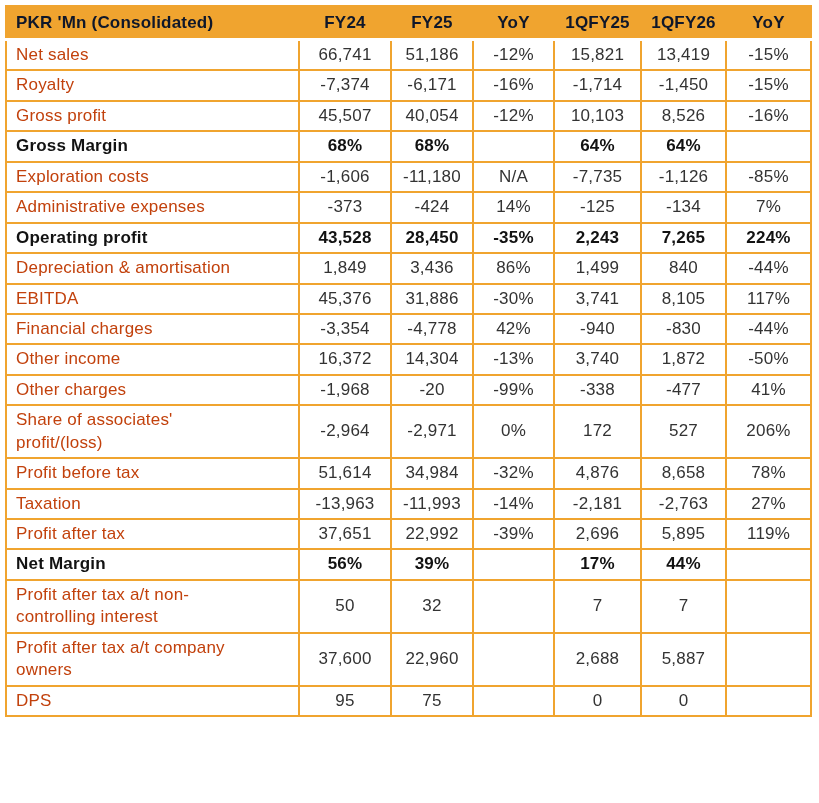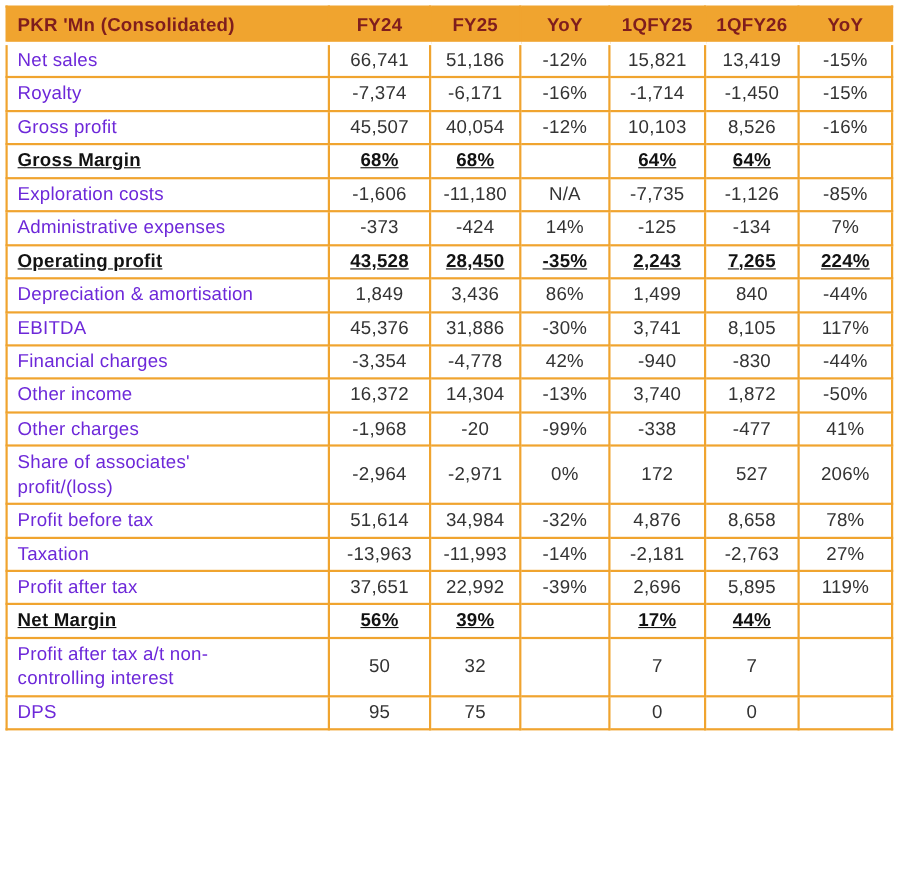--- a/index.html
+++ b/index.html
@@ -23,21 +23,21 @@
   }
   table.fin th, table.fin td {
     border: 2px solid #F0A42F;
     box-sizing: border-box;
   }
   
   table.fin thead th {
     background: #F0A42F;
     border-color: #F0A42F;
     border-bottom: 3px solid #ffffff;
-    color: #7f1d1d;
+    color: #0f172a;
     font-size: 17px;
     font-weight: 700;
     letter-spacing: 0.2px;
     text-align: center;
     padding: 6px 2px 5px 2px;
     height: 22px;
   }
   table.fin thead th.label-col {
     text-align: left;
     padding-left: 9px;
@@ -48,27 +48,26 @@
     text-align: center;
     padding: 3px 4px;
     height: 25px;
     line-height: 1.32;
     letter-spacing: 0.2px;
     background: #ffffff;
   }
   table.fin td.label {
     text-align: left;
     padding-left: 9px;
-    color: #6d28d9;
+    color: #c2410c;
     white-space: pre-line;
   }
   table.fin tr.bold td {
     font-weight: 700;
     color: #121212;
-    text-decoration: underline;
   }
 </style>
 </head>
 <body>
 
 <div class="table-wrap">
   <table class="fin">
     <colgroup>
       <col style="width:293px">
       <col style="width:92px">
@@ -250,20 +249,30 @@
           <td class="label">Profit after tax a/t non-
 controlling interest</td>
           <td>50</td>
           <td>32</td>
           <td></td>
           <td>7</td>
           <td>7</td>
           <td></td>
         </tr>
         <tr>
+          <td class="label">Profit after tax a/t company
+owners</td>
+          <td>37,600</td>
+          <td>22,960</td>
+          <td></td>
+          <td>2,688</td>
+          <td>5,887</td>
+          <td></td>
+        </tr>
+        <tr>
           <td class="label">DPS</td>
           <td>95</td>
           <td>75</td>
           <td></td>
           <td>0</td>
           <td>0</td>
           <td></td>
         </tr>
       </tbody>
   </table>

